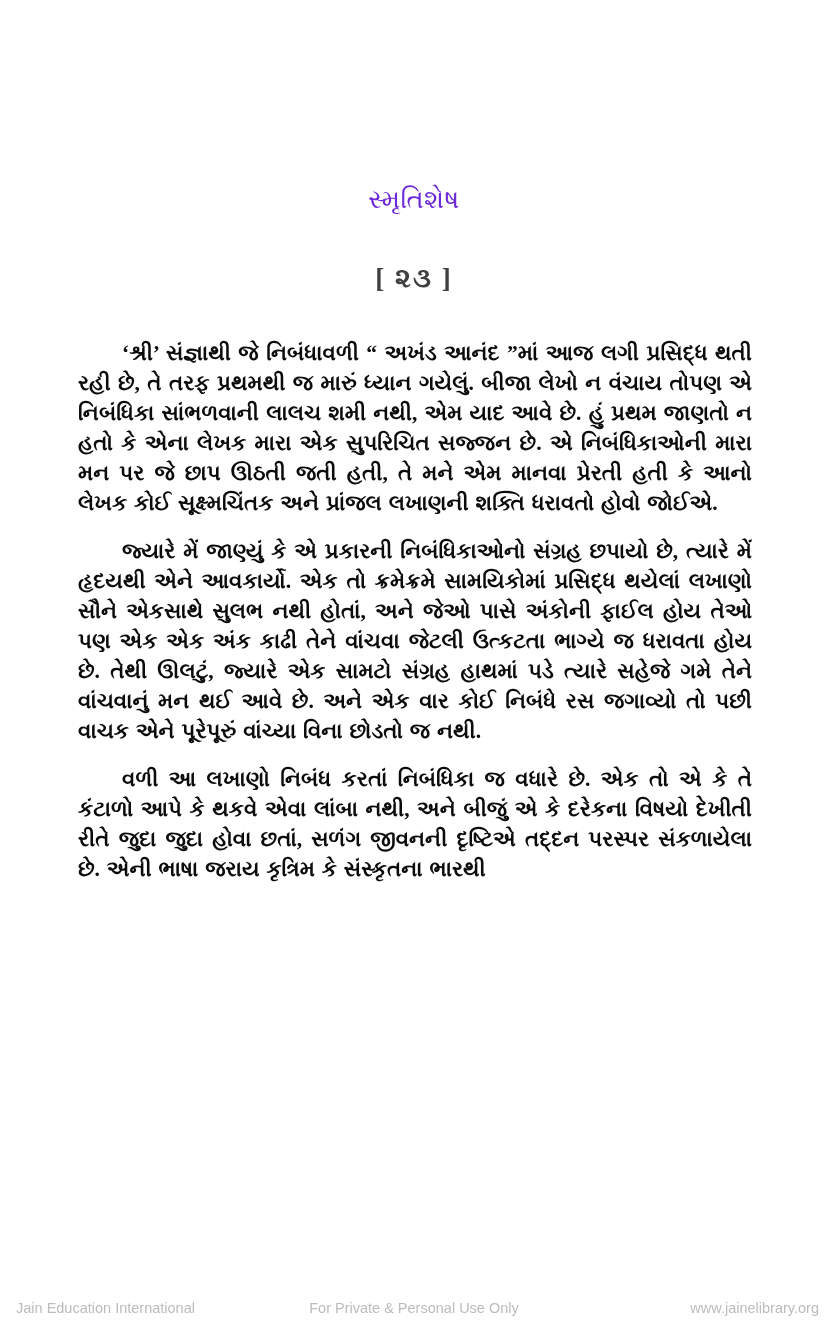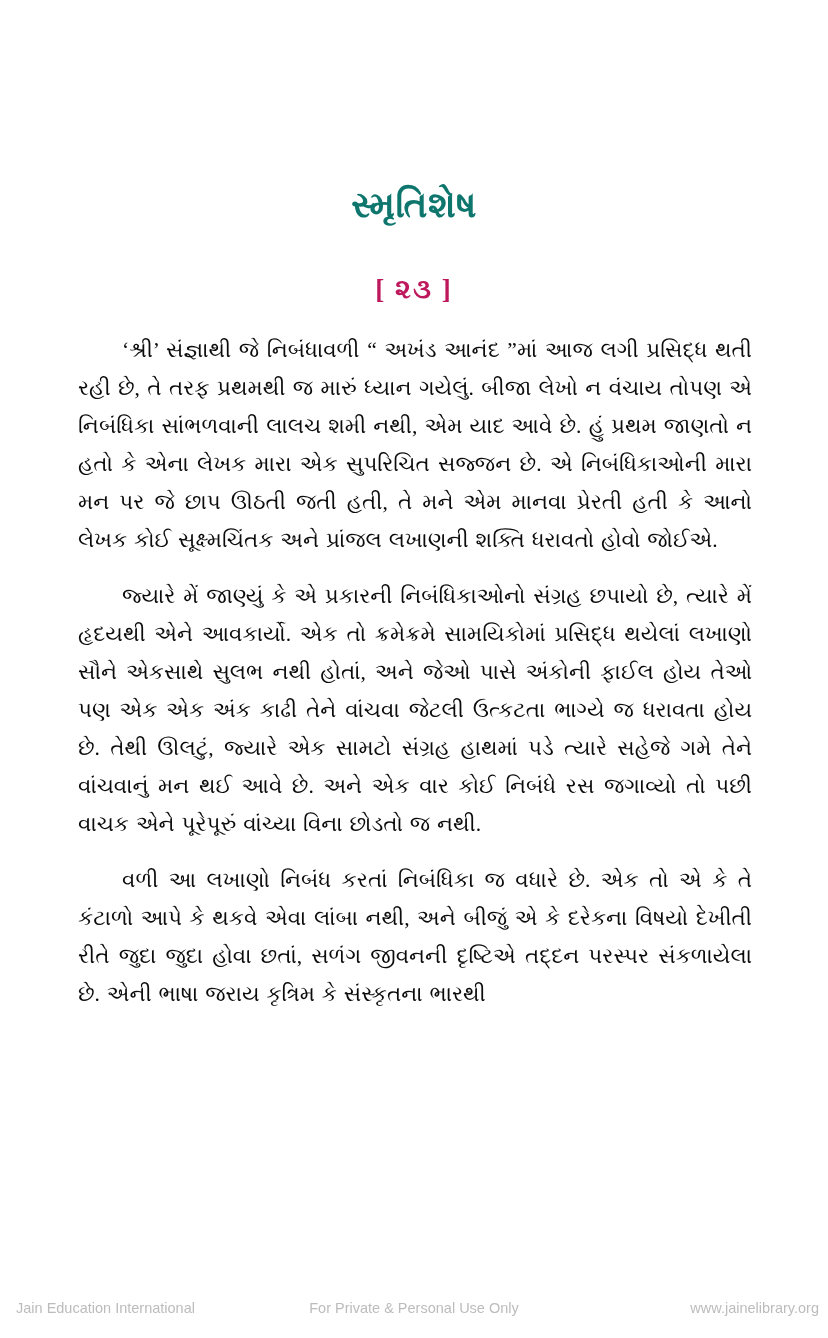--- a/index.html
+++ b/index.html
@@ -25,55 +25,55 @@
   
   .heading-block {
     position: absolute;
     left: 0;
     top: 186px;
     width: 828px;
     text-align: center;
   }
   .doc-title {
     font-family: "Liberation Serif", "DejaVu Serif", serif;
-    font-size: 36px;
-    font-weight: 700;
-    color: #0f766e;
+    font-size: 26px;
+    font-weight: 400;
+    color: #6d28d9;
     letter-spacing: 0.5px;
     line-height: 1.1;
     margin: 0;
   }
   .chapter-number {
     font-family: "Liberation Serif", "DejaVu Serif", serif;
     font-size: 27px;
     font-weight: 700;
-    color: #be185d;
+    color: #404040;
     letter-spacing: 2px;
     margin: 0;
     padding-top: 48px;
   }
 
   
   .body-column {
     position: absolute;
     left: 78px;
     top: 322px;
     width: 674px;
   }
   .para {
     font-family: "Liberation Serif", "DejaVu Serif", serif;
     font-size: 21.5px;
-    line-height: 38px;
+    line-height: 30px;
     color: #0b0b0b;
     text-align: justify;
     text-justify: inter-word;
     word-spacing: 1.5px;
-    margin: 9px 0 18px 0;
+    margin: 16px 0 18px 0;
     text-indent: 44px;
-    font-weight: 400;
+    font-weight: 700;
   }
   .para:last-child { margin-bottom: 0; }
   .para > span { display: inline; }
 
   
   .footer {
     position: absolute;
     left: 0;
     top: 1293px;
     width: 828px;

